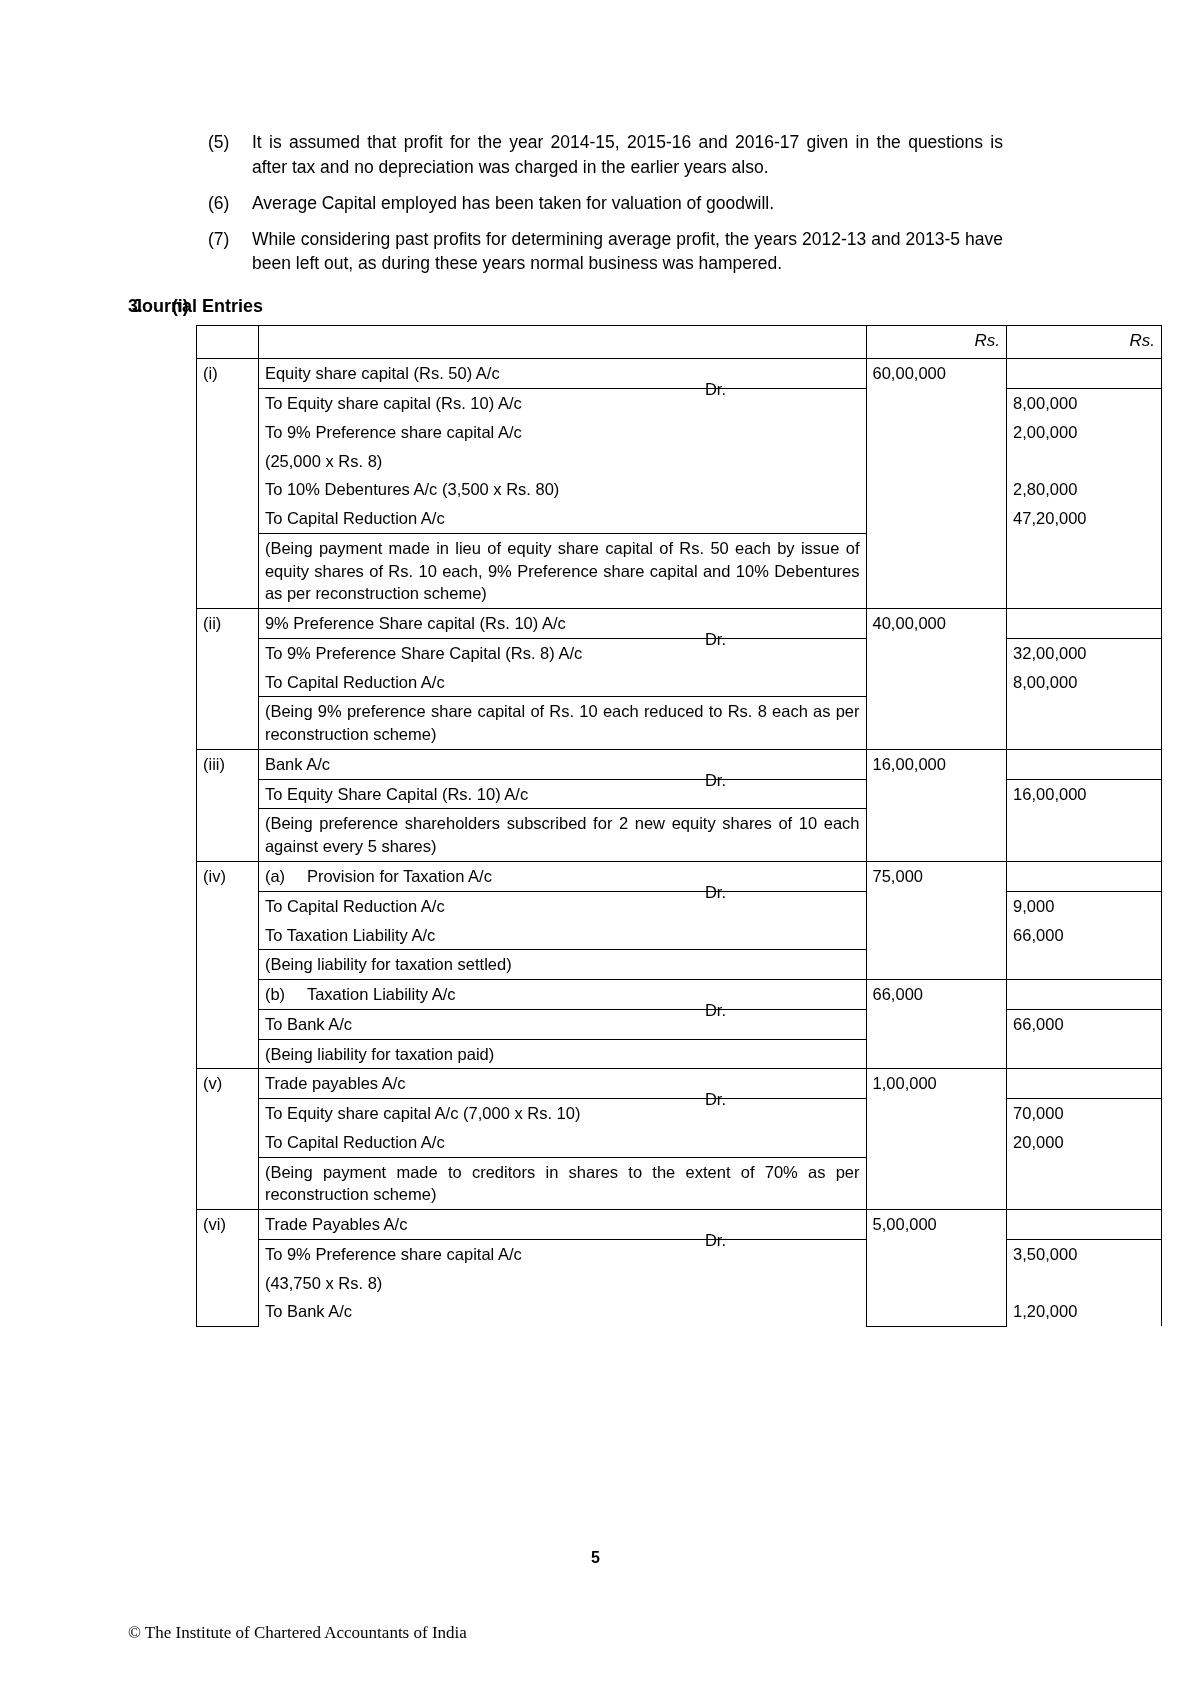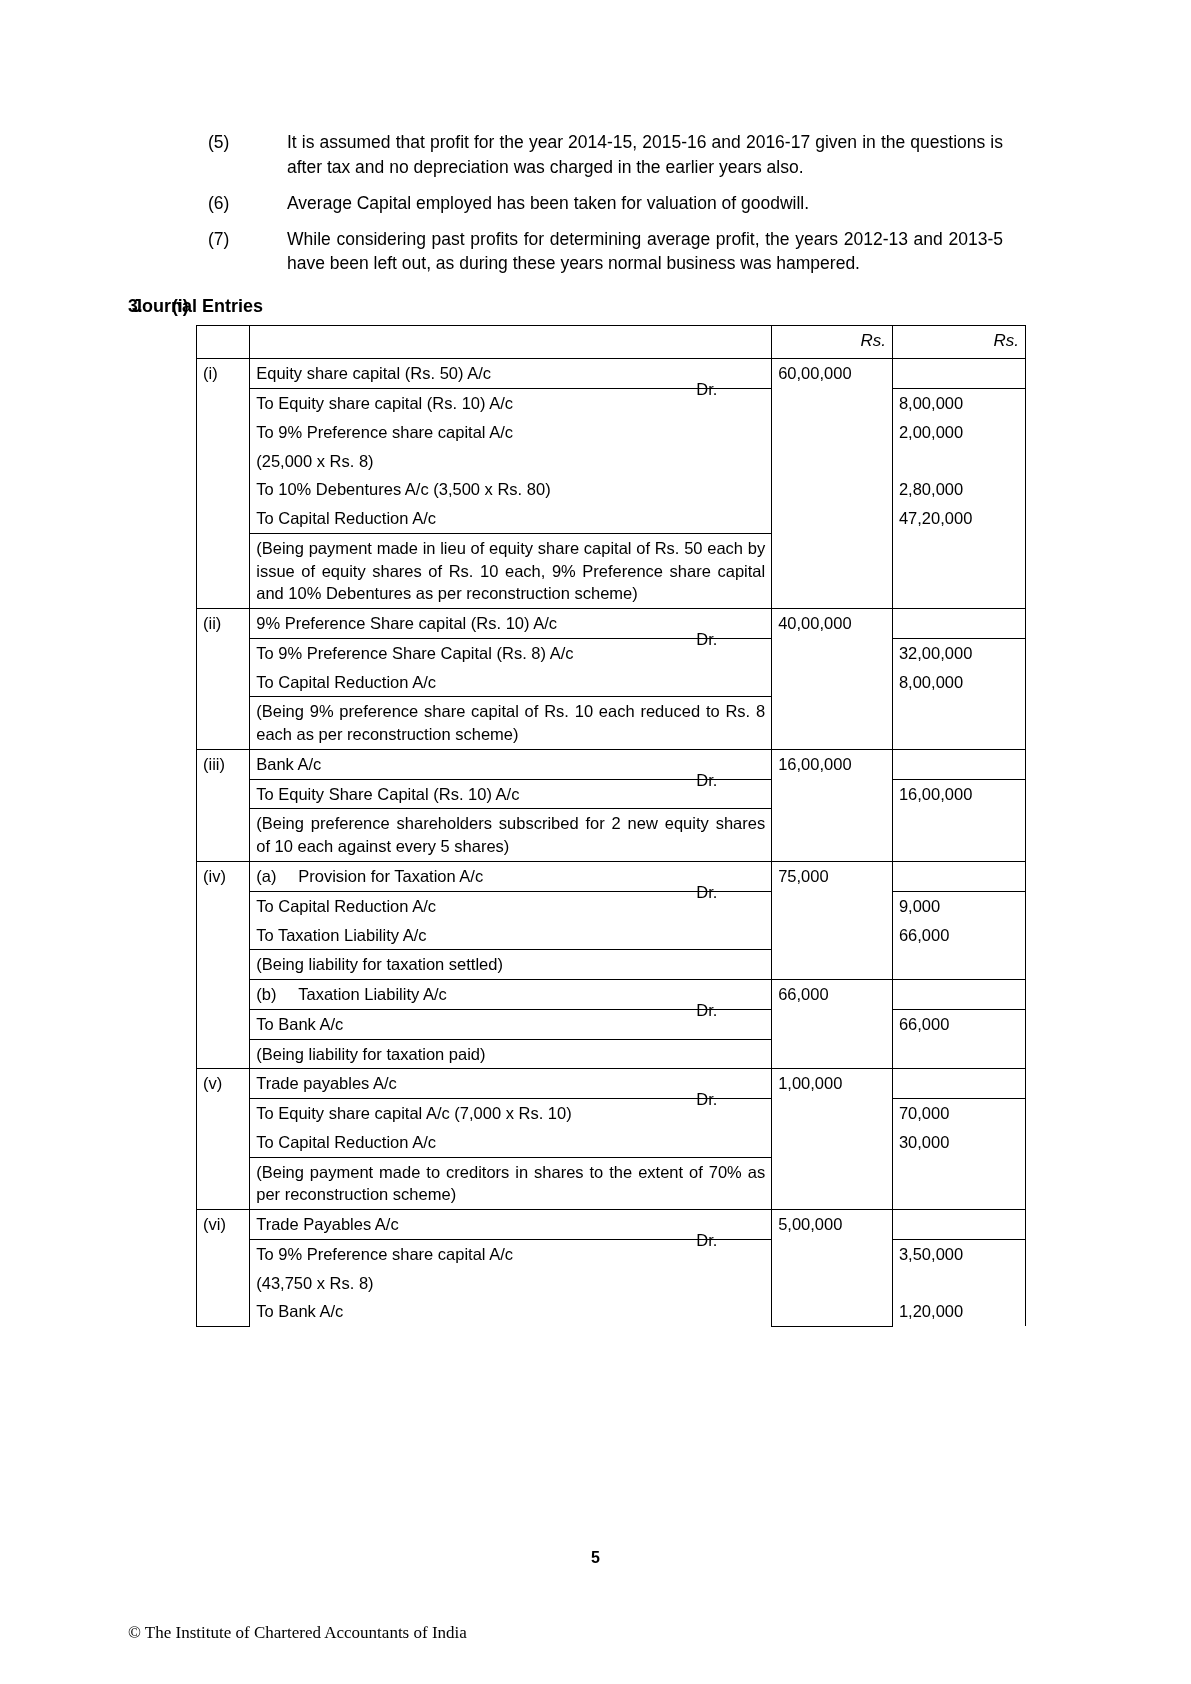--- a/index.html
+++ b/index.html
@@ -35,21 +35,20 @@
     font-size: 17.5px;
     line-height: 1.42;
   }
   .note-num {
     width: 44px;
     flex: 0 0 44px;
   }
   .note-text {
     flex: 1 1 auto;
     text-align: justify;
-    margin-left: 35px;
   }
 
   
   .q-row {
     display: flex;
     align-items: baseline;
     margin-top: 20px;
     margin-bottom: 8px;
   }
   .q-num {
@@ -66,21 +65,21 @@
   .q-title {
     font-weight: bold;
     font-size: 18px;
     flex: 1 1 auto;
     margin-left: -100px;
   }
 
   
   table.journal {
     border-collapse: collapse;
-    width: 830px;
+    width: 966px;
     margin-left: 68px;
     table-layout: fixed;
     font-size: 16.5px;
     padding-left: 16px;
   }
   table.journal td {
     border: 1px solid #000;
     padding: 3px 6px 3px 6px;
     vertical-align: top;
     line-height: 1.38;
@@ -301,21 +300,21 @@
         </td>
         <td class="num" rowspan="4">1,00,000</td>
         <td class="num"></td>
       </tr>
       <tr>
         <td class="indent1 noborder-top noborder-bottom">To Equity share capital A/c (7,000 x Rs. 10)</td>
         <td class="num noborder-top noborder-bottom">70,000</td>
       </tr>
       <tr>
         <td class="indent1 noborder-top">To Capital Reduction A/c</td>
-        <td class="num noborder-top noborder-bottom">30,000</td>
+        <td class="num noborder-top noborder-bottom">20,000</td>
       </tr>
       <tr>
         <td class="narr">(Being payment made to creditors in shares to the extent of 70% as per reconstruction scheme)</td>
         <td class="num noborder-top"></td>
       </tr>
 
       <tr>
         <td rowspan="4">(vi)</td>
         <td class="line-rel">
           <span>Trade Payables A/c</span>

